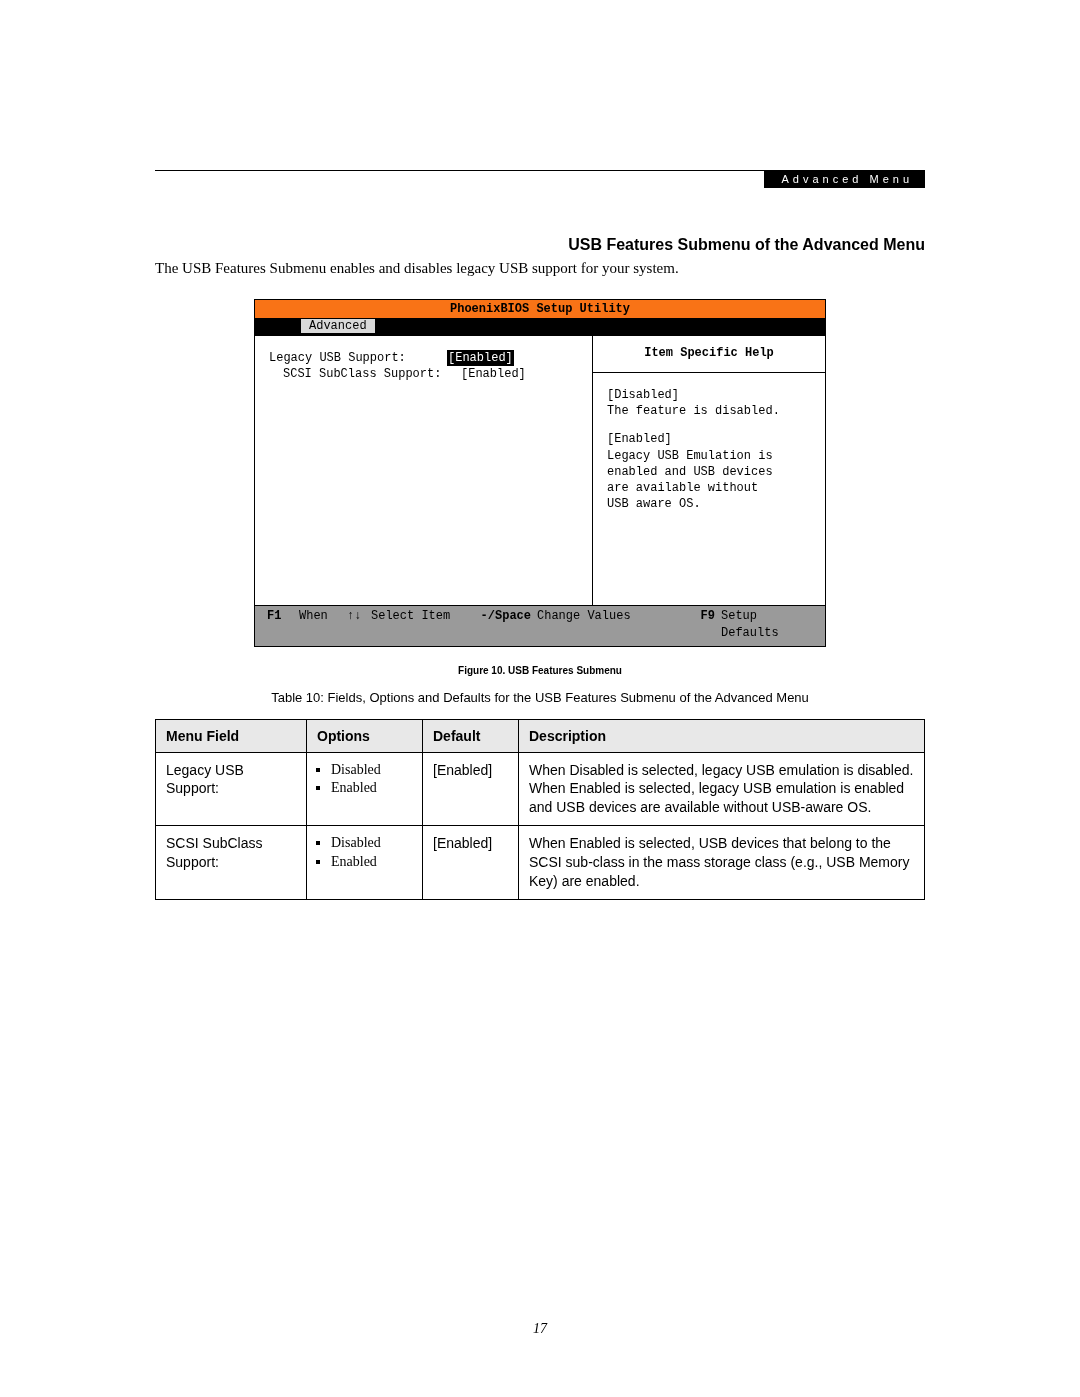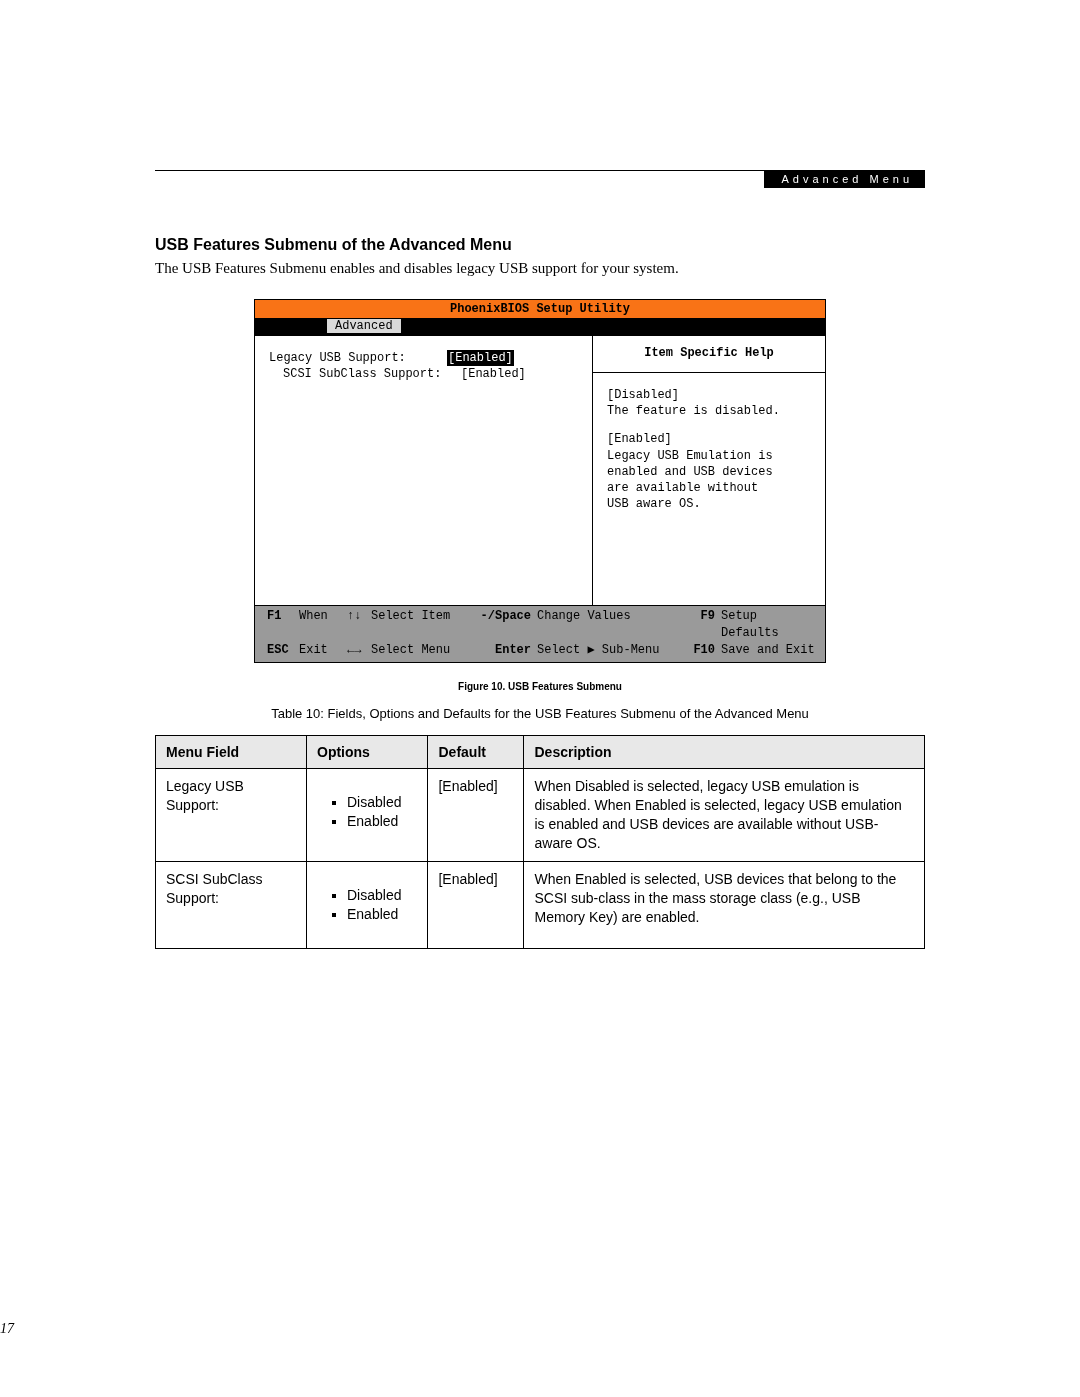--- a/index.html
+++ b/index.html
@@ -30,20 +30,21 @@
     padding: 3px 12px 3px 18px;
     margin-top: -1px;
   }
   .clear { clear: both; }
   h2.section-title {
     font-family: Verdana, Arial, sans-serif;
     font-weight: bold;
     font-size: 16px;
     margin-top: 48px;
     margin-bottom: 6px;
+    text-align: right;
   }
   p.intro {
     font-size: 15px;
     margin: 4px 0 22px 0;
   }
 
   
   .bios-box {
     width: 570px;
     margin: 0 auto;
@@ -55,21 +56,21 @@
   .bios-title {
     background: #f97316;
     text-align: center;
     padding: 2px 0;
     font-weight: bold;
     border-bottom: 1px solid #000;
   }
   .bios-tabs {
     background: #000;
     color: #fff;
-    padding: 0 0 0 72px;
+    padding: 0 0 0 46px;
     border-bottom: 1px solid #000;
     height: 16px;
   }
   .bios-tab-active {
     display: inline-block;
     background: #d9d9d9;
     color: #000;
     padding: 0 8px;
   }
   .bios-body {
@@ -144,33 +145,34 @@
     padding: 8px 10px;
     border: 1px solid #000;
   }
   table.fields td {
     padding: 8px 10px;
     border: 1px solid #000;
     vertical-align: top;
     line-height: 1.35;
   }
   table.fields td ul {
-    margin: 16px;
+    margin: 0;
     padding-left: 14px;
     list-style: square;
+    font-family: Liberation Serif, serif;
   }
   .col-field { width: 130px; }
   .col-opts  { width: 95px; }
   .col-def   { width: 75px; }
 
   .page-number {
     position: absolute;
     bottom: 60px;
     left: 0; right: 0;
-    text-align: left;
+    text-align: center;
     font-style: italic;
     font-size: 14px;
   }
 </style>
 </head>
 <body>
 
 <div class="page">
 
   <div class="header-rule"></div>
@@ -213,30 +215,20 @@
       <div class="bios-footer-row">
         <span class="bf-k1">F1</span>
         <span class="bf-l1">When</span>
         <span class="bf-k2">↑↓</span>
         <span class="bf-l2">Select Item</span>
         <span class="bf-k3">-/Space</span>
         <span class="bf-l3">Change Values</span>
         <span class="bf-k4">F9</span>
         <span class="bf-l4">Setup Defaults</span>
       </div>
-      <div class="bios-footer-row">
-        <span class="bf-k1">ESC</span>
-        <span class="bf-l1">Exit</span>
-        <span class="bf-k2">←→</span>
-        <span class="bf-l2">Select Menu</span>
-        <span class="bf-k3">Enter</span>
-        <span class="bf-l3">Select ▶ Sub-Menu</span>
-        <span class="bf-k4">F10</span>
-        <span class="bf-l4">Save and Exit</span>
-      </div>
     </div>
   </div>
 
   <div class="fig-caption">Figure 10.  USB Features Submenu</div>
 
   <div class="table-title">Table 10: Fields, Options and Defaults for the USB Features Submenu of the Advanced Menu</div>
 
   <table class="fields">
     <thead>
       <tr>

